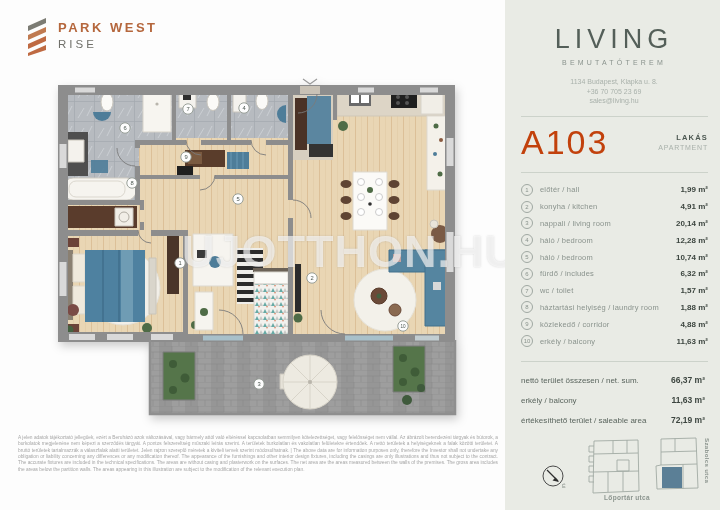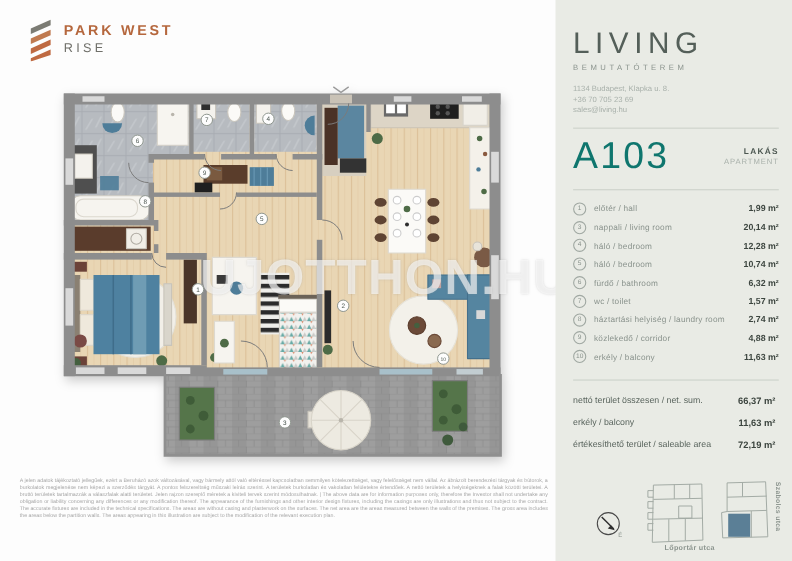--- a/index.html
+++ b/index.html
@@ -20,27 +20,27 @@
     color:rgba(255,255,255,0.62);letter-spacing:1px;text-shadow:0 0 2px rgba(140,140,140,0.35);
     pointer-events:none;white-space:nowrap;}
 
   
   .disclaimer{position:absolute;left:18px;top:434px;width:600px;margin:0;
     font-size:6px;line-height:8px;color:#a6a6a6;text-align:justify;
     transform:scale(0.8);transform-origin:top left;}
 
   
   .panel{position:absolute;left:505px;top:0;width:215px;height:510px;background:#e9ebe5;}
-  .showroom{padding:24px 13px 0 16px;text-align:left;}
+  .showroom{padding:24px 13px 0 16px;text-align:center;}
   .living{font-size:27px;font-weight:300;letter-spacing:5px;color:#545f59;}
   .living-sub{font-size:7px;letter-spacing:3.2px;color:#8a938d;margin-top:4px;}
   .addr{margin-top:11px;font-size:7px;line-height:9.5px;color:#a9b1ab;}
   .rule{border:0;border-top:1px solid #ccd2ca;margin:10px 12px 0 16px;}
   .apt-row{display:flex;justify-content:space-between;align-items:flex-start;padding:6px 12px 0 16px;}
-  .apt-code{font-size:34px;font-weight:300;letter-spacing:2px;color:#0f766e;}
+  .apt-code{font-size:34px;font-weight:300;letter-spacing:2px;color:#c2410c;}
   .apt-type{text-align:right;margin-top:10px;}
   .apt-type-hu{font-size:7.5px;font-weight:700;letter-spacing:1.2px;color:#4c5751;}
   .apt-type-en{font-size:7px;letter-spacing:0.8px;color:#a9b1ab;margin-top:2px;}
   .room-list{margin:9px 12px 12px 16px;}
   .room-row{display:flex;align-items:center;height:16.8px;}
   .room-num{width:10px;height:10px;border:1px solid #a0a8a2;border-radius:50%;
     font-size:6px;color:#8a938d;display:flex;align-items:center;justify-content:center;
     margin-right:7px;flex:none;}
   .room-label{flex:1;font-size:7.5px;color:#8a938d;letter-spacing:0.2px;white-space:nowrap;overflow:hidden;}
   .room-area{font-size:8px;font-weight:700;color:#3c453f;margin-left:4px;}
@@ -353,20 +353,25 @@
       </div>
     </div>
     <hr class="rule">
     <div class="room-list">
   <div class="room-row">
     <span class="room-num">1</span>
     <span class="room-label">előtér  /  hall</span>
     <span class="room-area">1,99 m²</span>
   </div>
 
+  <div class="room-row">
+    <span class="room-num">2</span>
+    <span class="room-label">konyha  /  kitchen</span>
+    <span class="room-area">4,91 m²</span>
+  </div>
 
   <div class="room-row">
     <span class="room-num">3</span>
     <span class="room-label">nappali  /  living room</span>
     <span class="room-area">20,14 m²</span>
   </div>
 
   <div class="room-row">
     <span class="room-num">4</span>
     <span class="room-label">háló  /  bedroom</span>
@@ -374,34 +379,34 @@
   </div>
 
   <div class="room-row">
     <span class="room-num">5</span>
     <span class="room-label">háló  /  bedroom</span>
     <span class="room-area">10,74 m²</span>
   </div>
 
   <div class="room-row">
     <span class="room-num">6</span>
-    <span class="room-label">fürdő  /  bathroom</span>
+    <span class="room-label">fürdő  /  includes</span>
     <span class="room-area">6,32 m²</span>
   </div>
 
   <div class="room-row">
     <span class="room-num">7</span>
     <span class="room-label">wc  /  toilet</span>
     <span class="room-area">1,57 m²</span>
   </div>
 
   <div class="room-row">
     <span class="room-num">8</span>
     <span class="room-label">háztartási helyiség / laundry room</span>
-    <span class="room-area">2,74 m²</span>
+    <span class="room-area">1,88 m²</span>
   </div>
 
   <div class="room-row">
     <span class="room-num">9</span>
     <span class="room-label">közlekedő  /  corridor</span>
     <span class="room-area">4,88 m²</span>
   </div>
 
   <div class="room-row">
     <span class="room-num">10</span>

